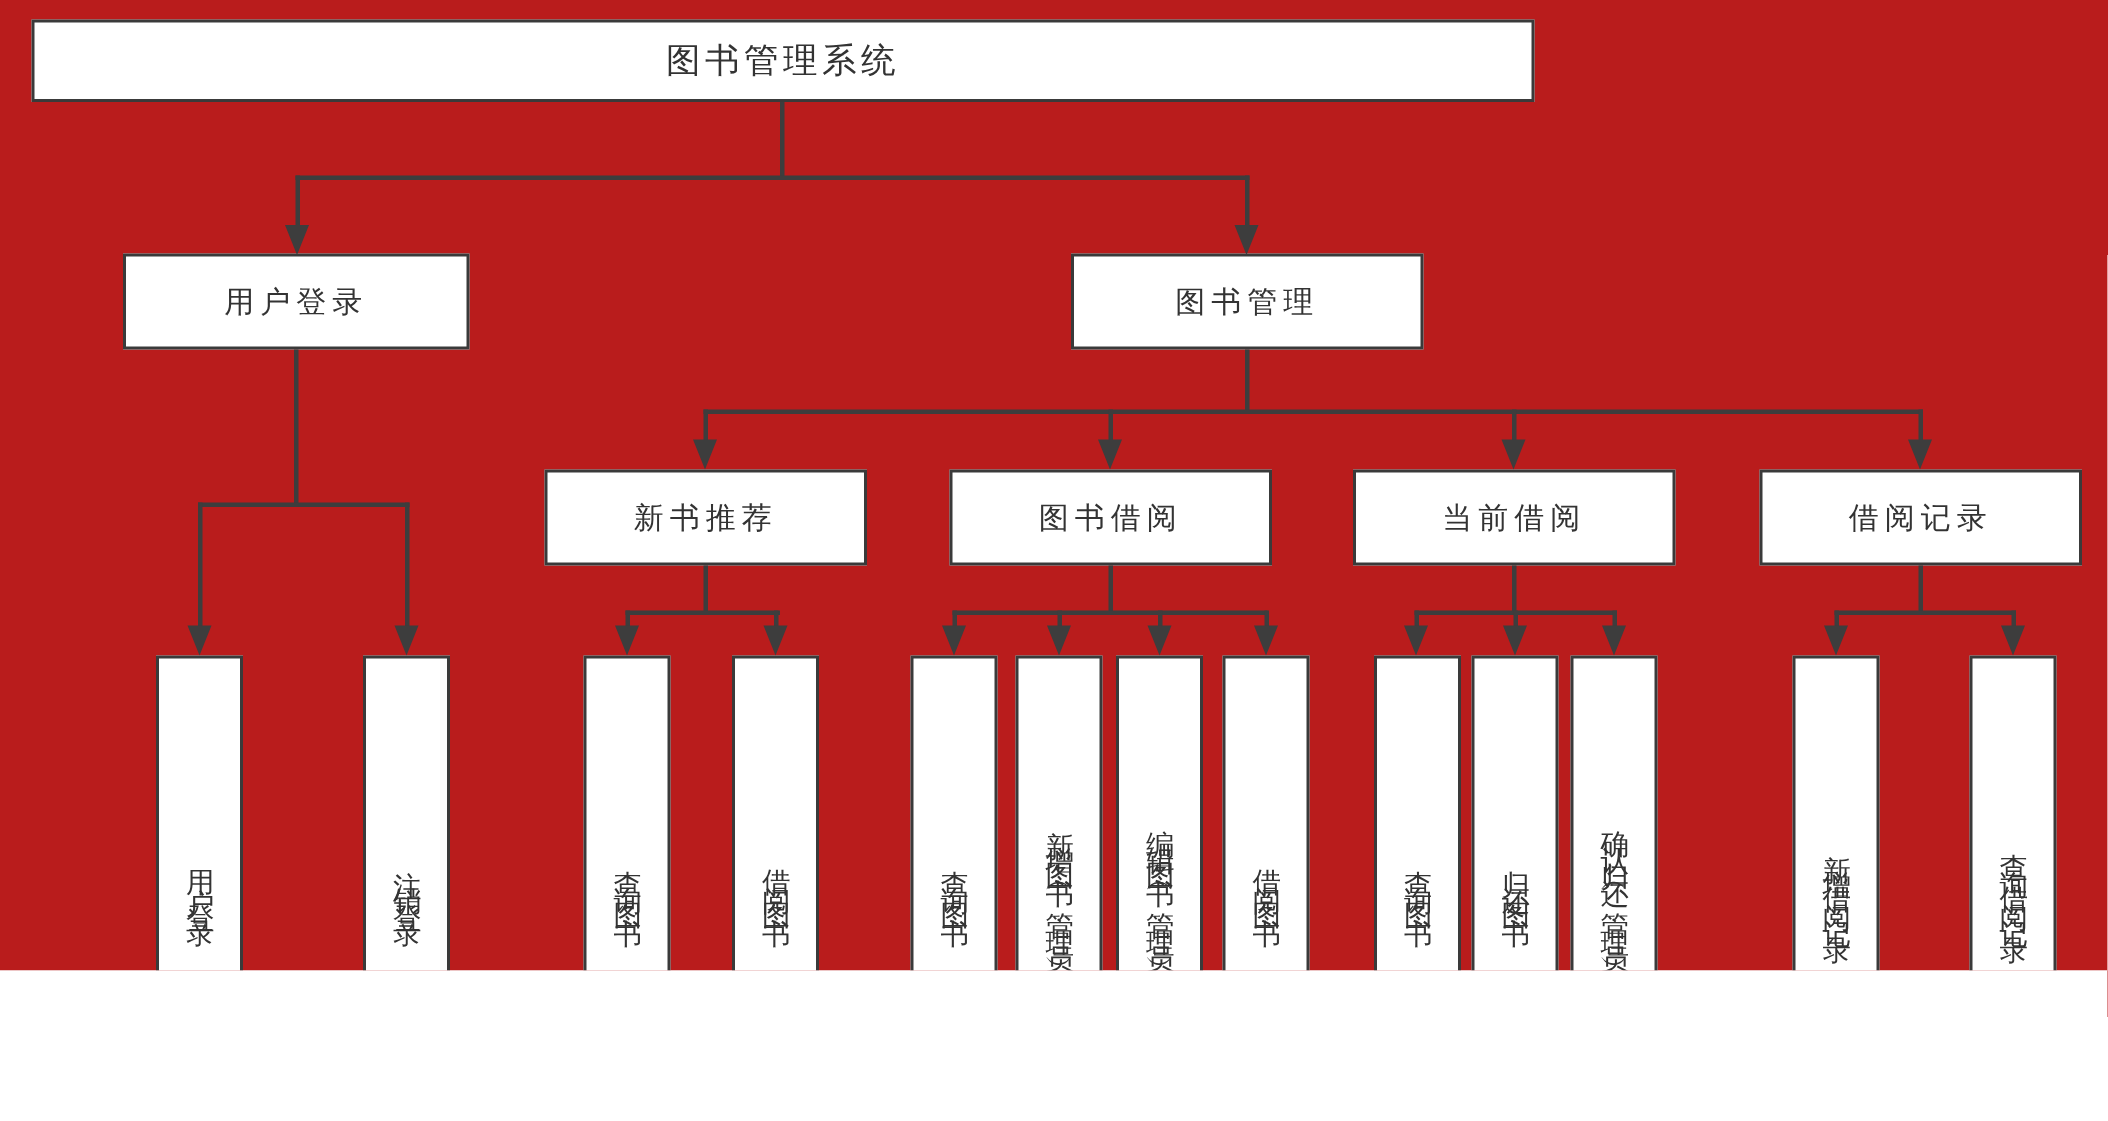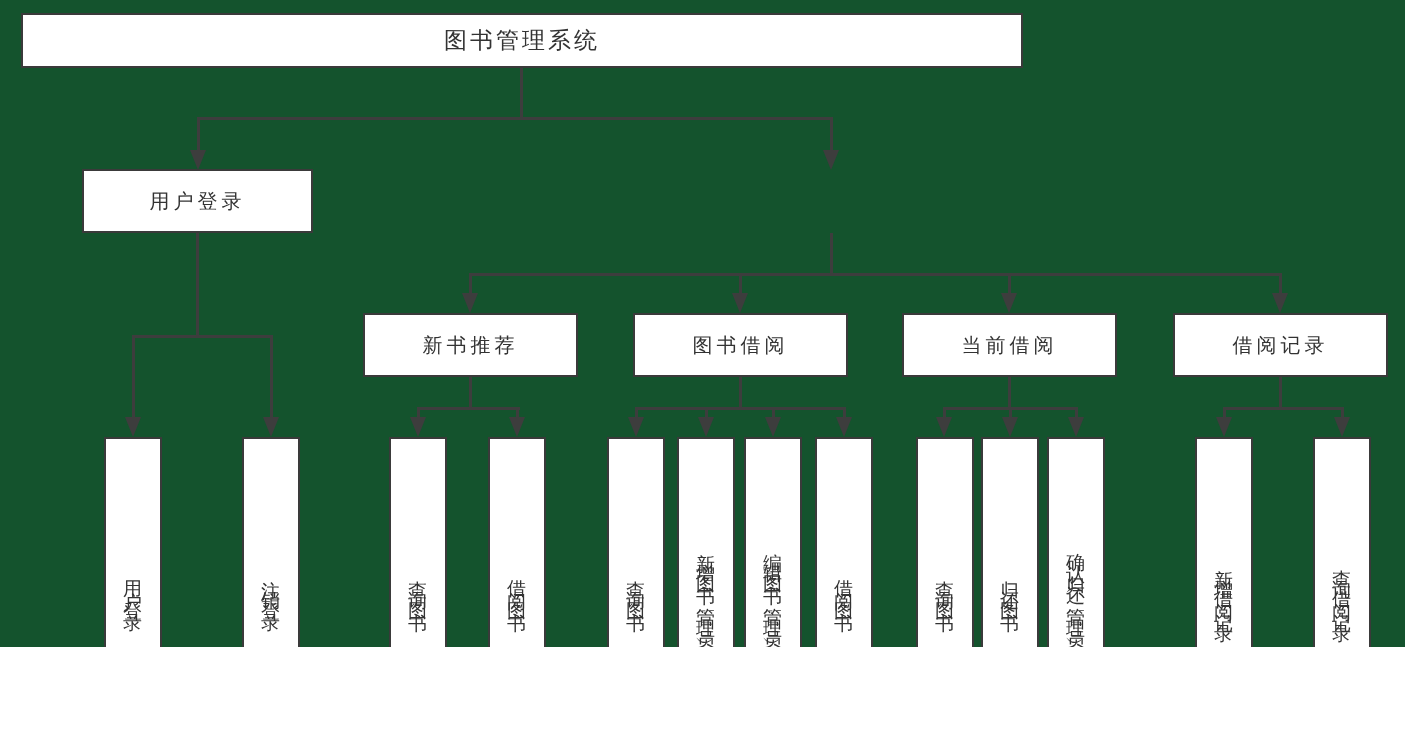--- a/index.html
+++ b/index.html
@@ -1,17 +1,17 @@
 <!DOCTYPE html>
 <html><head>
 <meta charset="utf-8">
 <style>
   html,body { margin:0; padding:0; background:#ffffff; }
   #stage {
-    position:relative; width:1405px; height:647px; background:#14532d;
+    position:relative; width:1405px; height:647px; background:#b91c1c;
     font-family:"Liberation Sans","DejaVu Sans",sans-serif; overflow:hidden;
   }
   .box {
     position:absolute; background:#ffffff; border:2px solid #3a3a3a;
     box-sizing:border-box; display:flex; align-items:center; justify-content:center;
     color:#333333;
   }
   .hbox .label { font-size:20px; letter-spacing:4px; white-space:nowrap; }
   #n-root .label { font-size:23px; letter-spacing:3px; }
   .vbox .label {
@@ -55,20 +55,23 @@
 <body>
 
 <div id="stage">
 
   <div class="box hbox" id="n-root">
     <span class="label">图书管理系统</span>
   </div>
 
   <div class="box hbox" id="n-user-login">
     <span class="label">用户登录</span>
+  </div>
+  <div class="box hbox" id="n-book-mgmt">
+    <span class="label">图书管理</span>
   </div>
 
   <div class="box hbox" id="n-new-book-rec">
     <span class="label">新书推荐</span>
   </div>
   <div class="box hbox" id="n-book-borrow">
     <span class="label">图书借阅</span>
   </div>
   <div class="box hbox" id="n-current-borrow">
     <span class="label">当前借阅</span>

